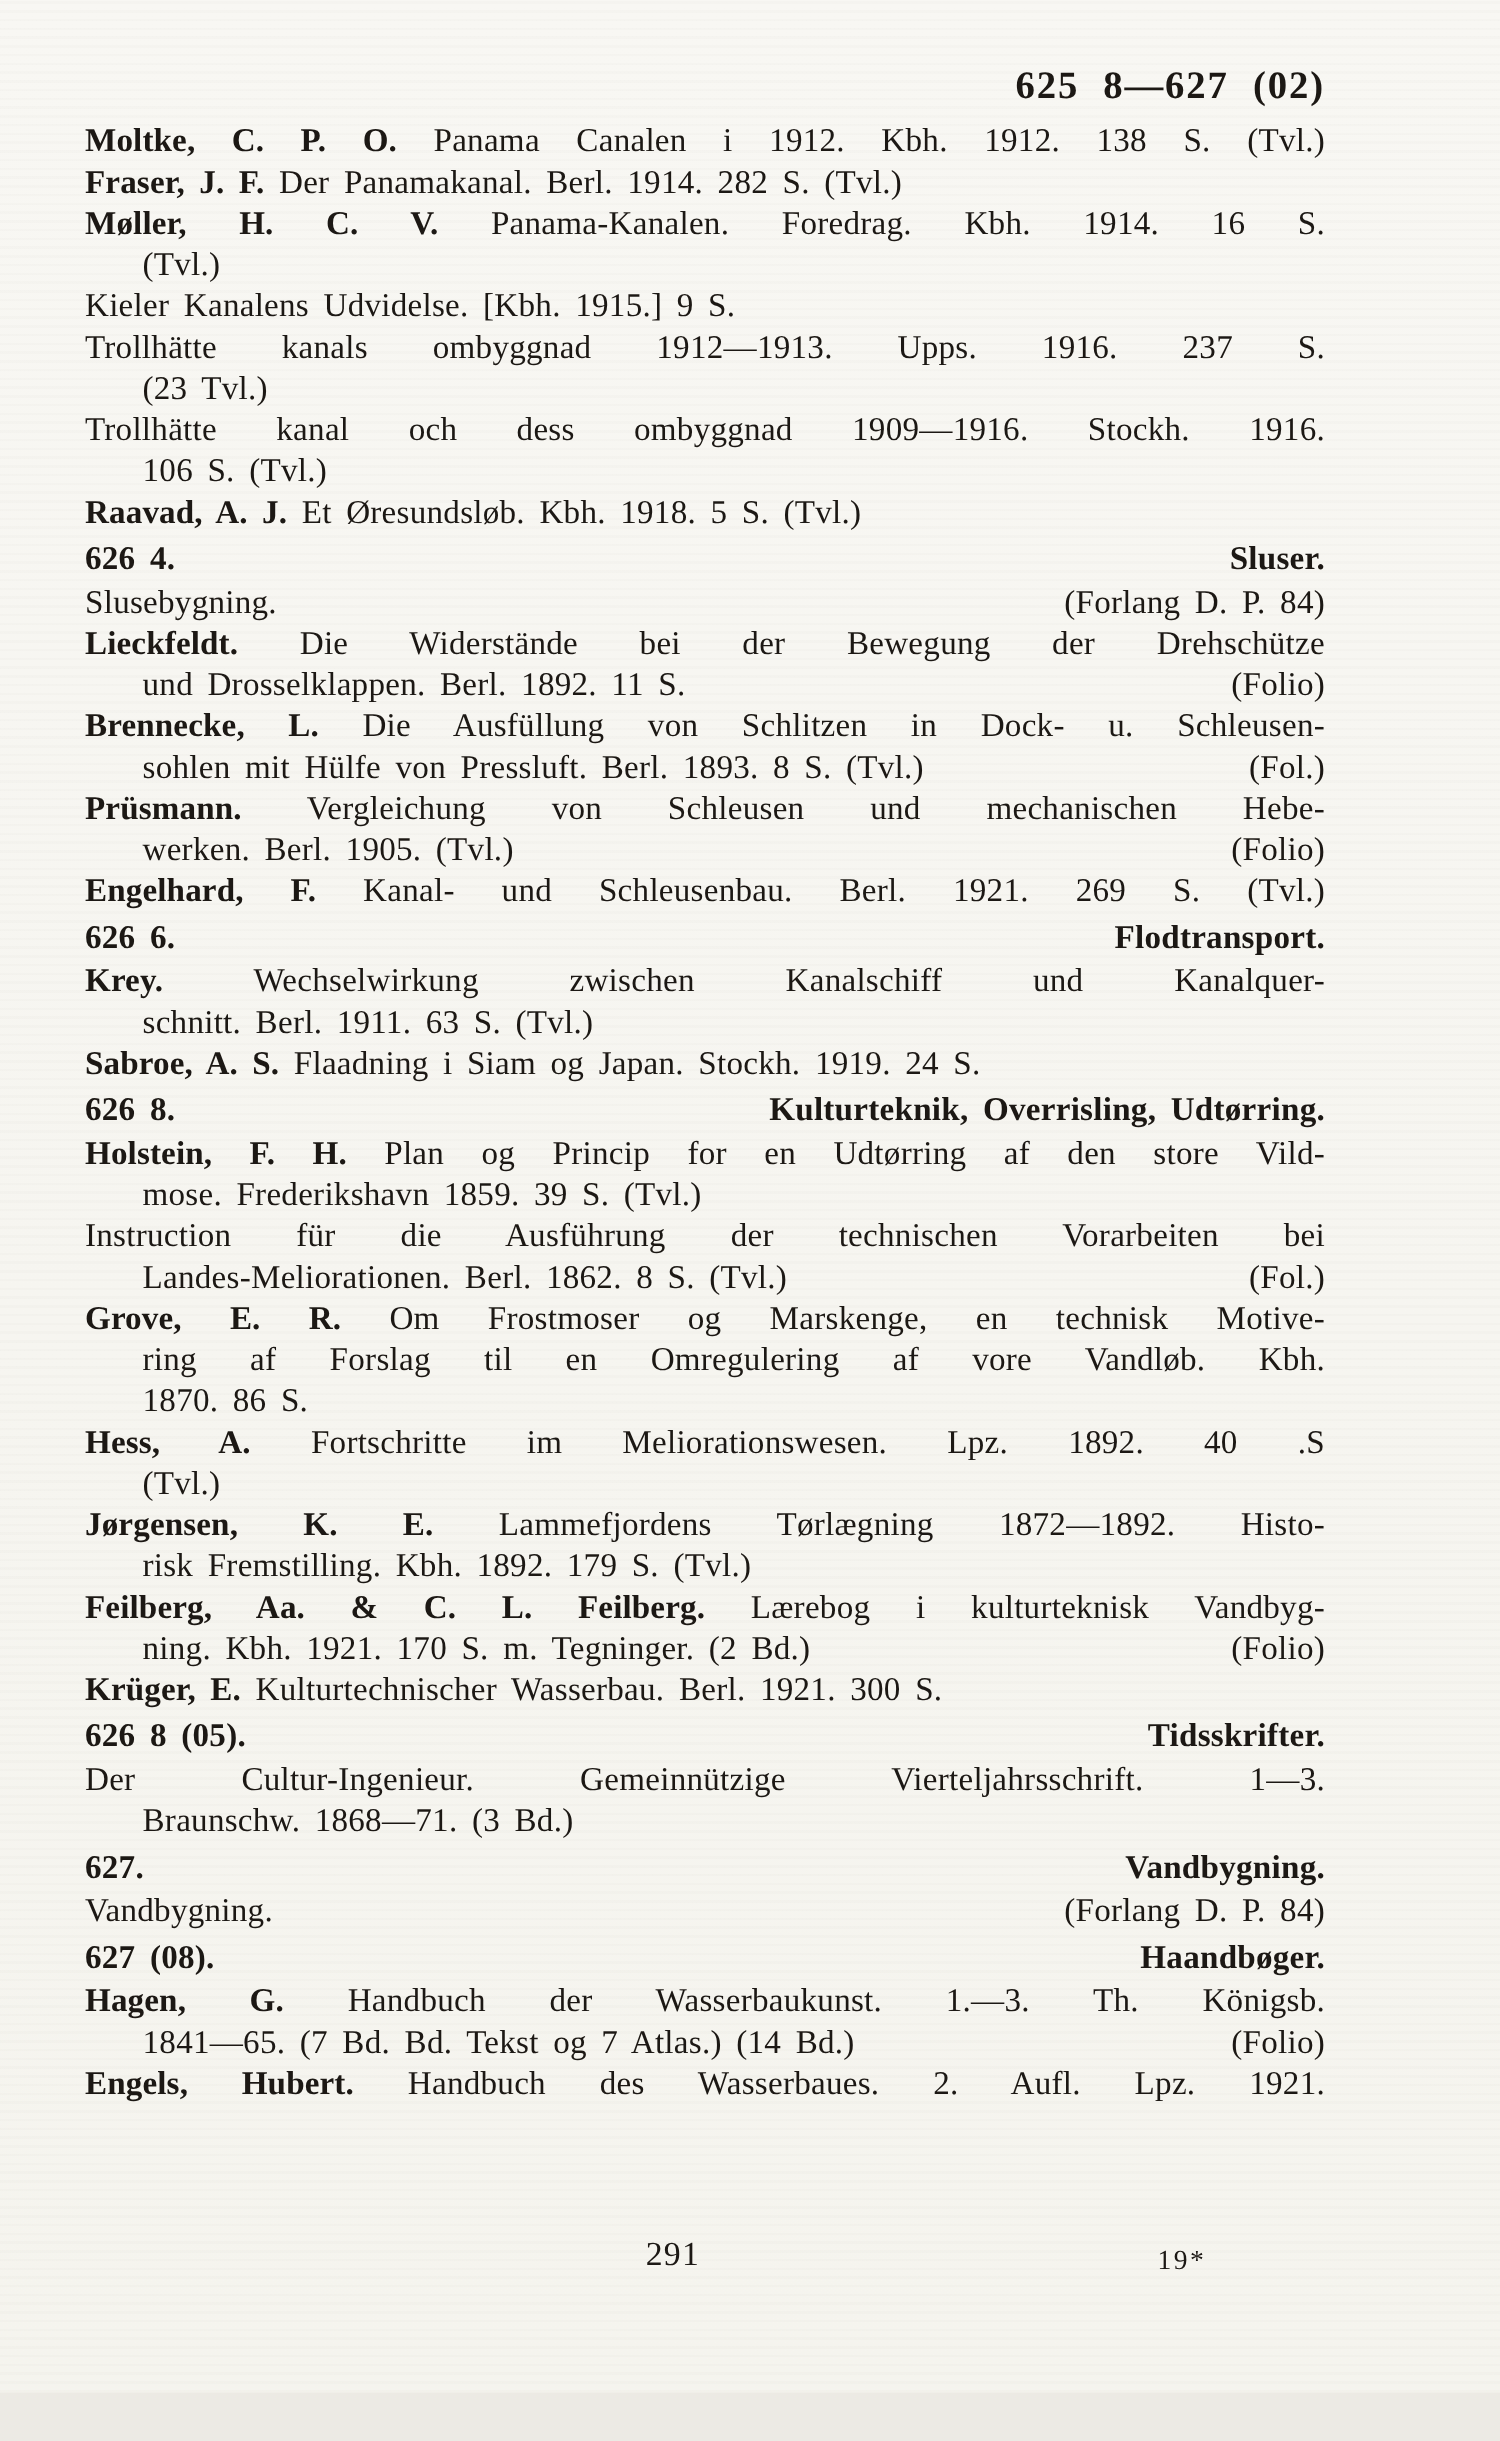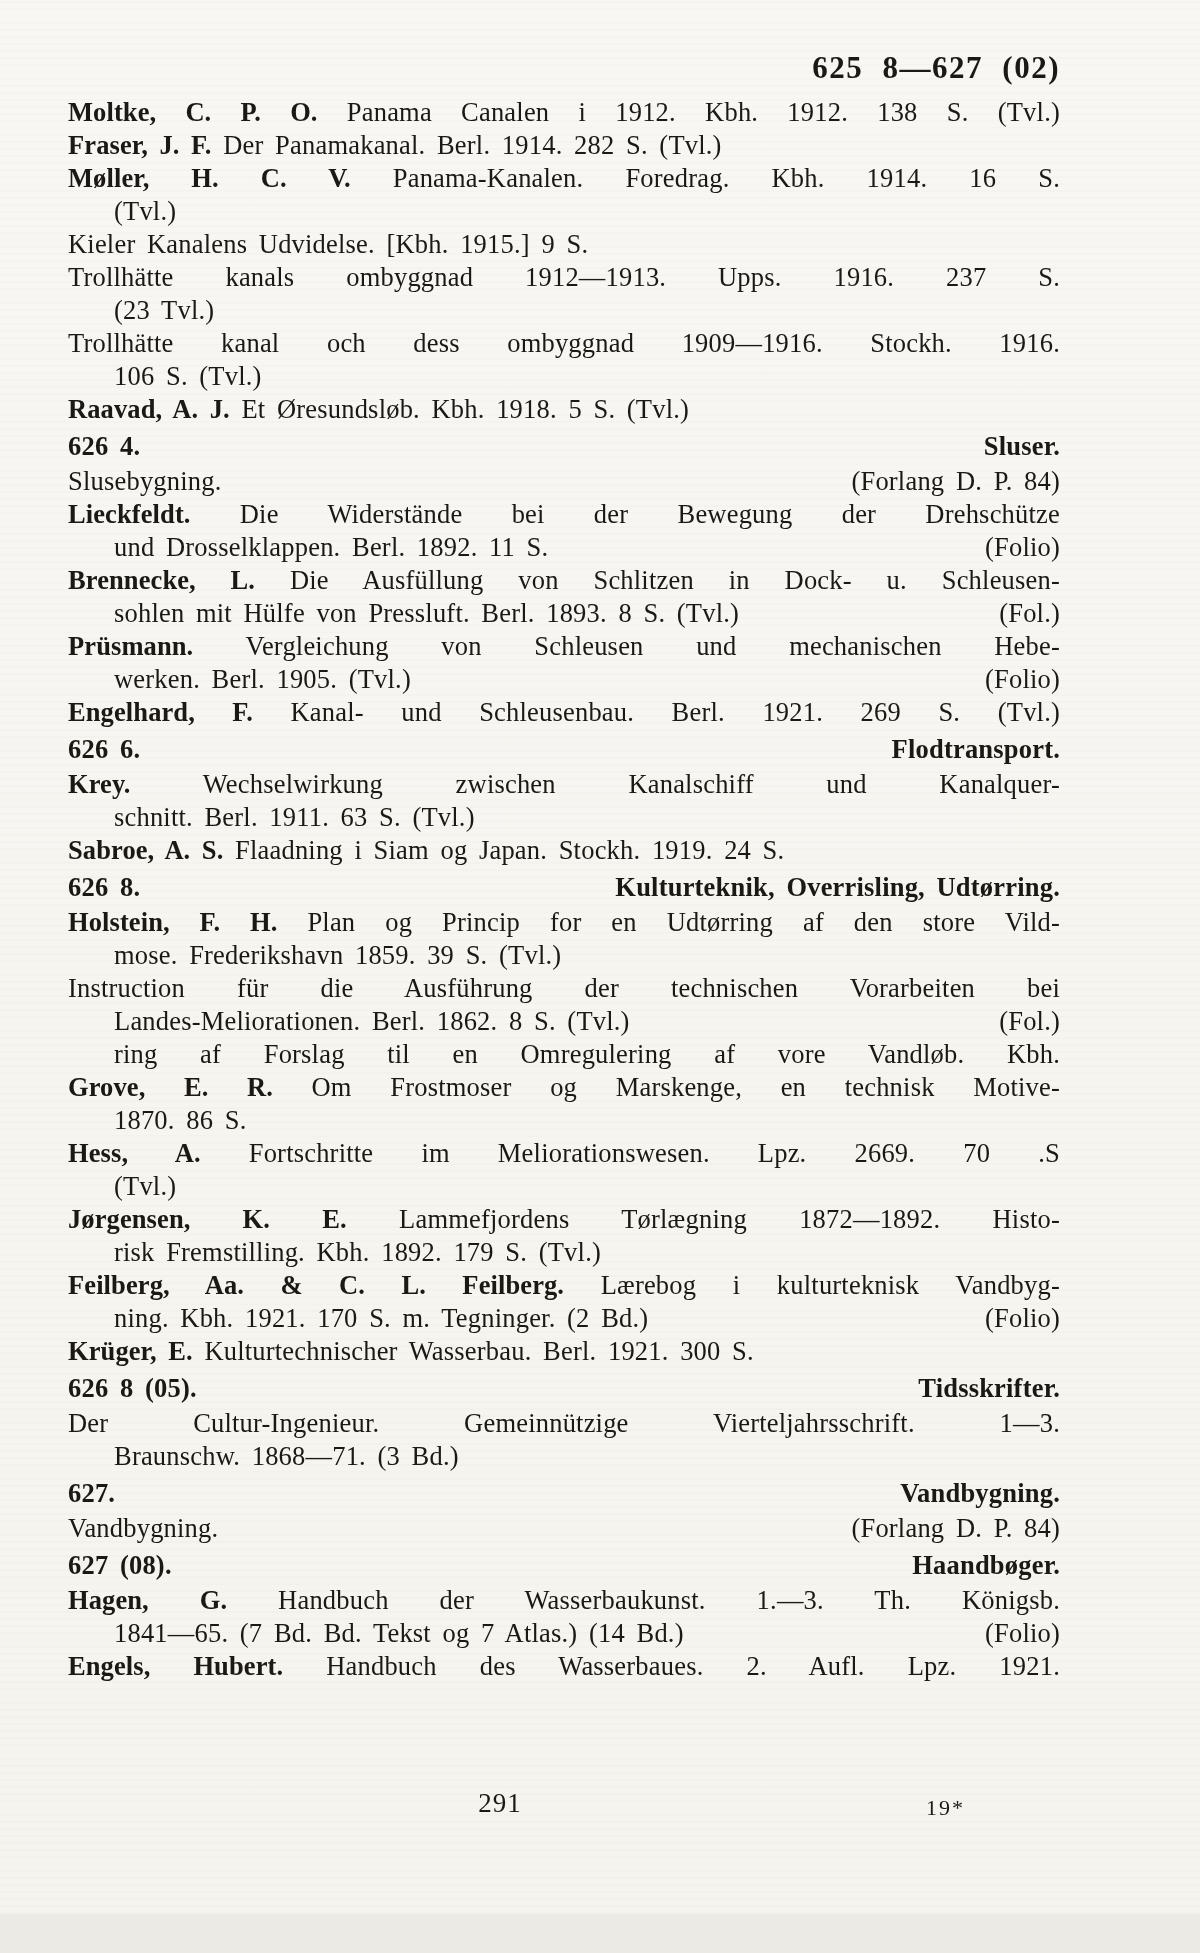--- a/index.html
+++ b/index.html
@@ -39,21 +39,21 @@
   .entry-line.justify{text-align:justify;text-align-last:justify;}
   .author{font-weight:bold;letter-spacing:0.1px;}
   .right-note{float:right;}
   .section-line{
     display:flex;justify-content:space-between;
     font-weight:bold;
     margin-top:4px;margin-bottom:2px;align-items:center;
   }
   .page-number{
     position:absolute;top:1788px;left:440px;width:120px;
-    text-align:center;font-size:27px;letter-spacing:1px;
+    text-align:right;font-size:27px;letter-spacing:1px;
   }
   .printer-mark{
     position:absolute;top:1795px;left:926px;
     font-size:22px;letter-spacing:2px;
   }
 </style>
 </head>
 <body>
 
 <div class="page">
@@ -92,24 +92,24 @@
       <div class="line entry-line indent"><span class="entry-text">schnitt. Berl. 1911. 63 S. (Tvl.)</span></div>
       <div class="line entry-line"><b class="author">Sabroe, A. S.</b> <span class="entry-text">Flaadning i Siam og Japan. Stockh. 1919. 24 S.</span></div>
       <div class="line section-line">
         <span class="section-code">626 8.</span>
         <span class="section-label">Kulturteknik, Overrisling, Udtørring.</span>
       </div>
       <div class="line entry-line justify"><b class="author">Holstein, F. H.</b> <span class="entry-text">Plan og Princip for en Udtørring af den store Vild-</span></div>
       <div class="line entry-line indent"><span class="entry-text">mose. Frederikshavn 1859. 39 S. (Tvl.)</span></div>
       <div class="line entry-line justify"><span class="entry-text">Instruction für die Ausführung der technischen Vorarbeiten bei</span></div>
       <div class="line entry-line indent"><span class="right-note">(Fol.)</span><span class="entry-text">Landes-Meliorationen. Berl. 1862. 8 S. (Tvl.)</span></div>
+      <div class="line entry-line justify"><b class="author">Grove, E. R.</b> <span class="entry-text">Om Frostmoser og Marskenge, en technisk Motive-</span></div>
       <div class="line entry-line indent justify"><span class="entry-text">ring af Forslag til en Omregulering af vore Vandløb. Kbh.</span></div>
-      <div class="line entry-line justify"><b class="author">Grove, E. R.</b> <span class="entry-text">Om Frostmoser og Marskenge, en technisk Motive-</span></div>
       <div class="line entry-line indent"><span class="entry-text">1870. 86 S.</span></div>
-      <div class="line entry-line justify"><b class="author">Hess, A.</b> <span class="entry-text">Fortschritte im Meliorationswesen. Lpz. 2669. 70 .S</span></div>
+      <div class="line entry-line justify"><b class="author">Hess, A.</b> <span class="entry-text">Fortschritte im Meliorationswesen. Lpz. 1892. 40 .S</span></div>
       <div class="line entry-line indent"><span class="entry-text">(Tvl.)</span></div>
       <div class="line entry-line justify"><b class="author">Jørgensen, K. E.</b> <span class="entry-text">Lammefjordens Tørlægning 1872—1892. Histo-</span></div>
       <div class="line entry-line indent"><span class="entry-text">risk Fremstilling. Kbh. 1892. 179 S. (Tvl.)</span></div>
       <div class="line entry-line justify"><b class="author">Feilberg, Aa. &amp; C. L. Feilberg.</b> <span class="entry-text">Lærebog i kulturteknisk Vandbyg-</span></div>
       <div class="line entry-line indent"><span class="right-note">(Folio)</span><span class="entry-text">ning. Kbh. 1921. 170 S. m. Tegninger. (2 Bd.)</span></div>
       <div class="line entry-line"><b class="author">Krüger, E.</b> <span class="entry-text">Kulturtechnischer Wasserbau. Berl. 1921. 300 S.</span></div>
       <div class="line section-line">
         <span class="section-code">626 8 (05).</span>
         <span class="section-label">Tidsskrifter.</span>
       </div>

